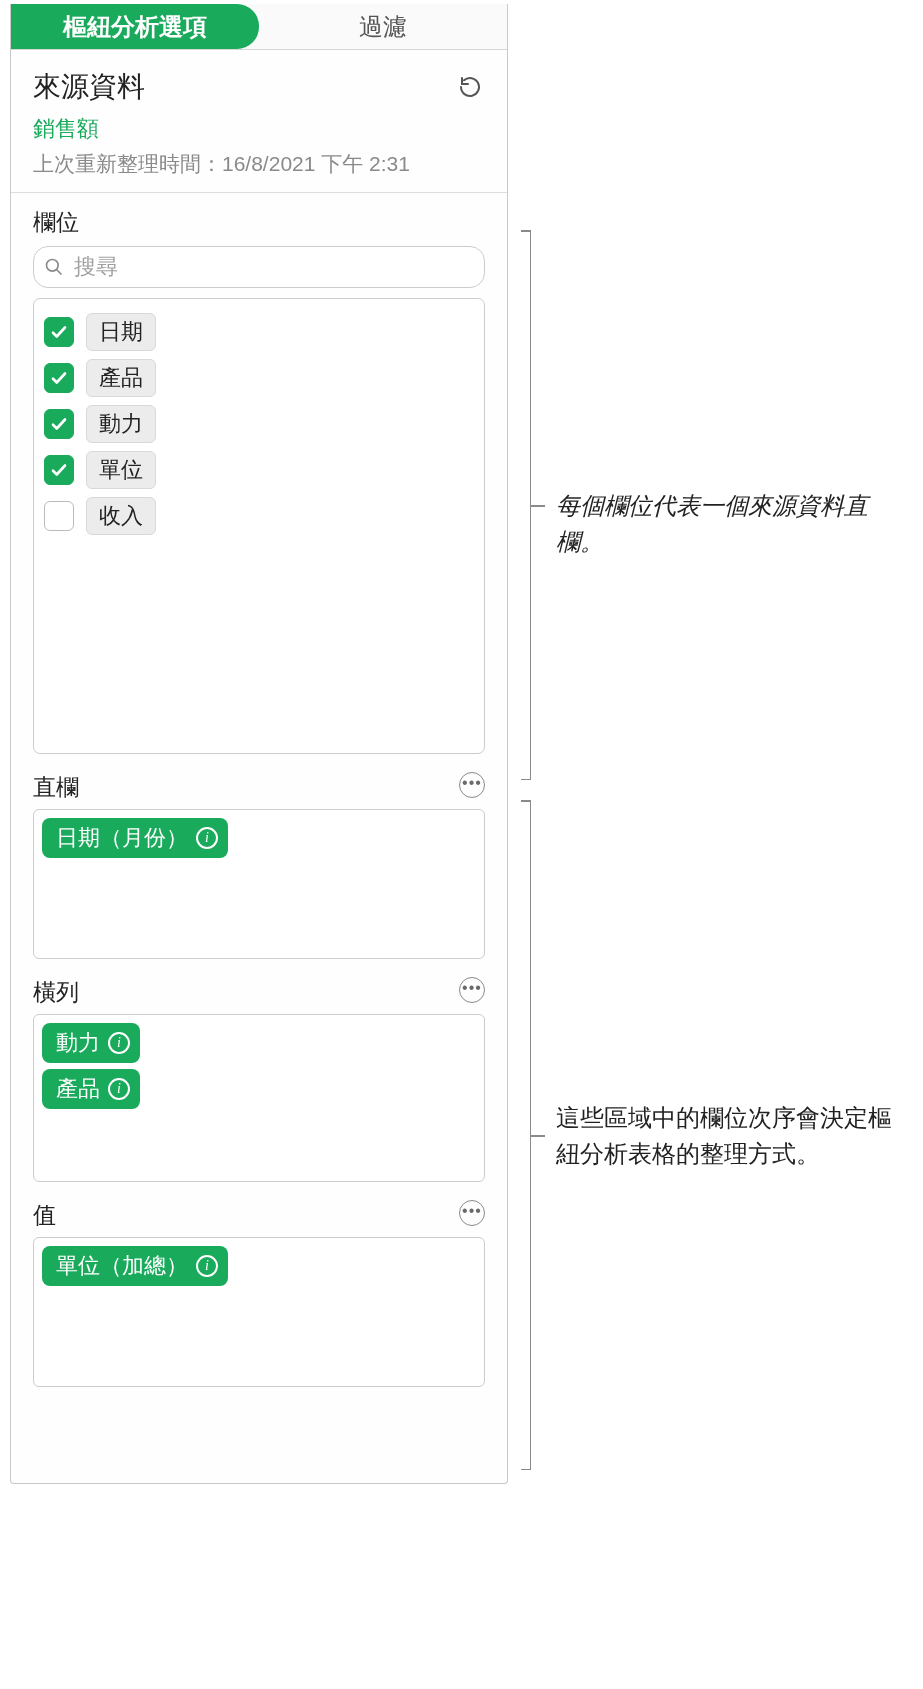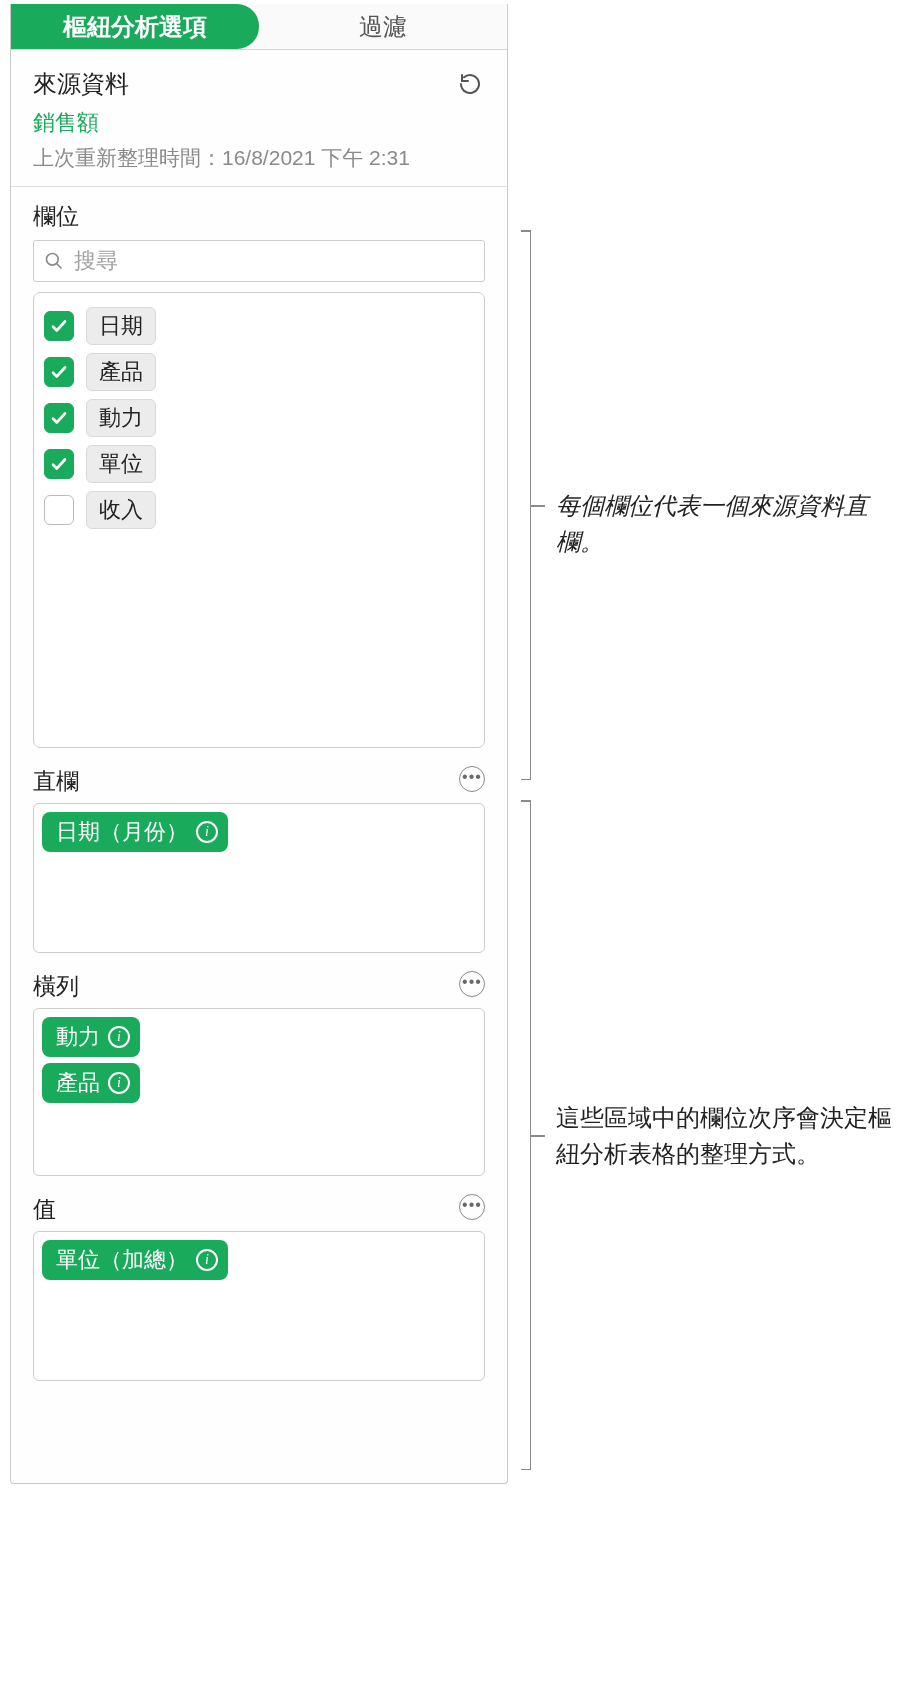--- a/index.html
+++ b/index.html
@@ -62,38 +62,38 @@
     overflow: hidden;
   }
   .panel-inner {
     padding: 18px 22px 10px 22px;
   }
   .source-row {
     display: flex;
     justify-content: space-between;
     align-items: center;
   }
-  .source-title { font-size: 24px; color: #222; text-align: right; }
+  .source-title { font-size: 28px; color: #222; text-align: right; }
   .refresh-btn {
     width: 30px; height: 30px;
     display: flex; align-items: center; justify-content: center;
     color: #555;
     cursor: pointer;
   }
   .sales { color: #1aaa5c; font-size: 22px; margin-top: 8px; }
   .timestamp { color: #8a8a8a; font-size: 21px; margin-top: 6px; }
   .divider { border-top: 1px solid #ddd; margin: 14px -22px 0 -22px; }
 
   .section-label { font-size: 23px; color: #222; margin-top: 14px; }
 
   .search {
     margin-top: 8px;
     height: 42px;
     border: 1px solid #ccc;
-    border-radius: 3px;
+    border-radius: 15px;
     display: flex;
     align-items: center;
     padding: 0 10px;
     color: #8a8a8a;
     background: #fff;
   }
   .search input {
     border: none; outline: none;
     font-size: 22px;
     flex: 1;

